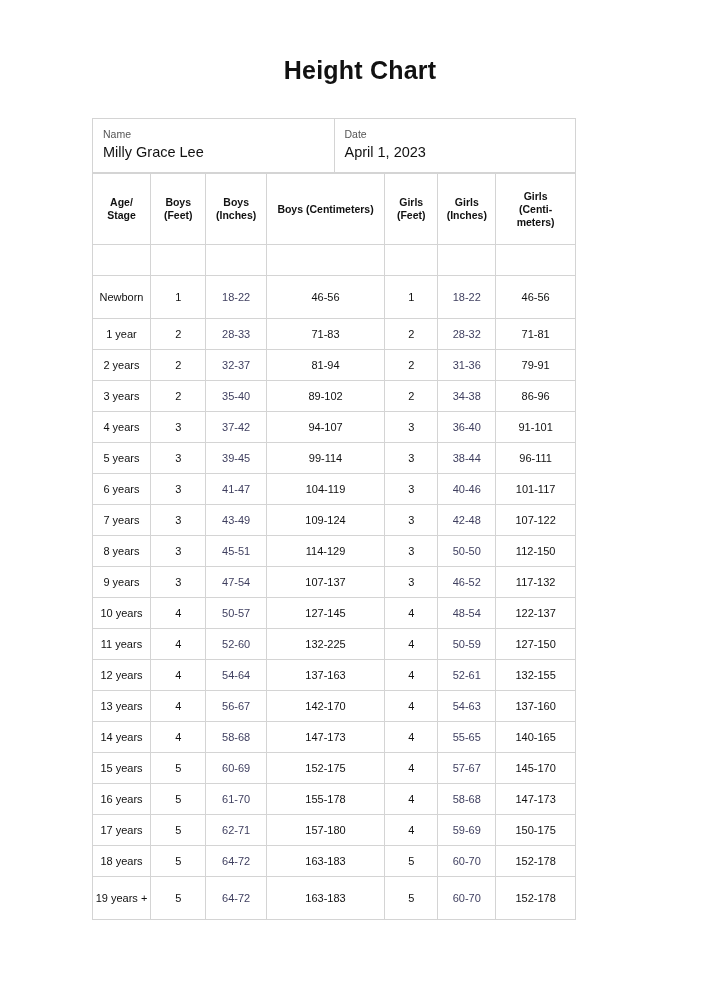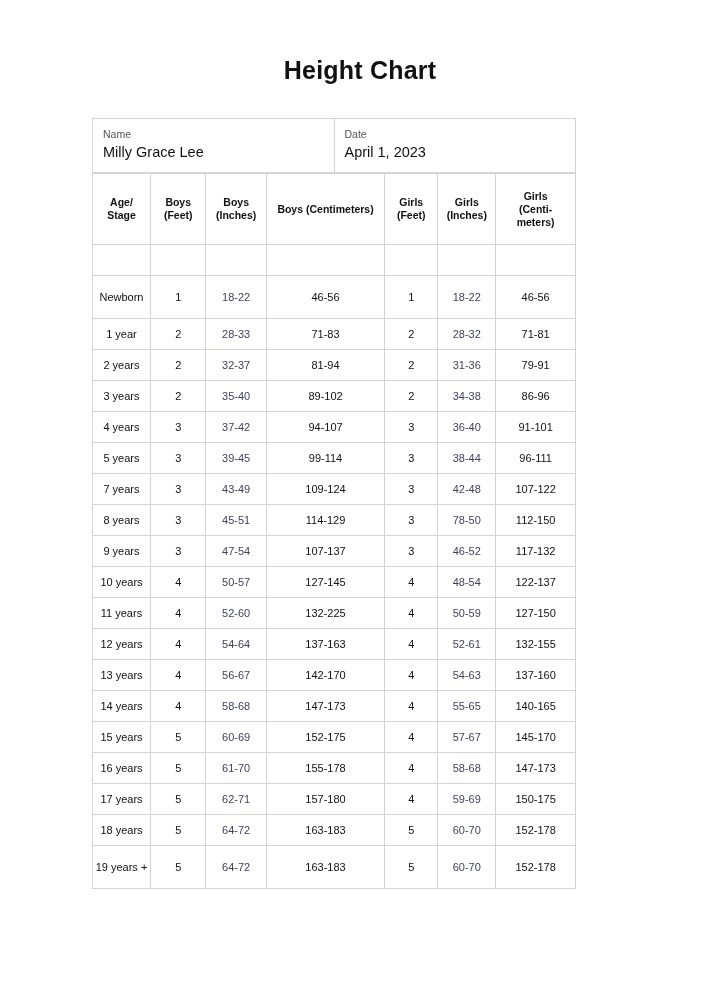--- a/index.html
+++ b/index.html
@@ -234,35 +234,44 @@
           <tr>
             <td class="age">5 years</td>
             <td>3</td>
             <td class="inch">39-45</td>
             <td>99-114</td>
             <td>3</td>
             <td class="inch">38-44</td>
             <td>96-111</td>
           </tr>
           <tr>
+            <td class="age">6 years</td>
+            <td>3</td>
+            <td class="inch">41-47</td>
+            <td>104-119</td>
+            <td>3</td>
+            <td class="inch">40-46</td>
+            <td>101-117</td>
+          </tr>
+          <tr>
             <td class="age">7 years</td>
             <td>3</td>
             <td class="inch">43-49</td>
             <td>109-124</td>
             <td>3</td>
             <td class="inch">42-48</td>
             <td>107-122</td>
           </tr>
           <tr>
             <td class="age">8 years</td>
             <td>3</td>
             <td class="inch">45-51</td>
             <td>114-129</td>
             <td>3</td>
-            <td class="inch">78-50</td>
+            <td class="inch">50-50</td>
             <td>112-150</td>
           </tr>
           <tr>
             <td class="age">9 years</td>
             <td>3</td>
             <td class="inch">47-54</td>
             <td>107-137</td>
             <td>3</td>
             <td class="inch">46-52</td>
             <td>117-132</td>

